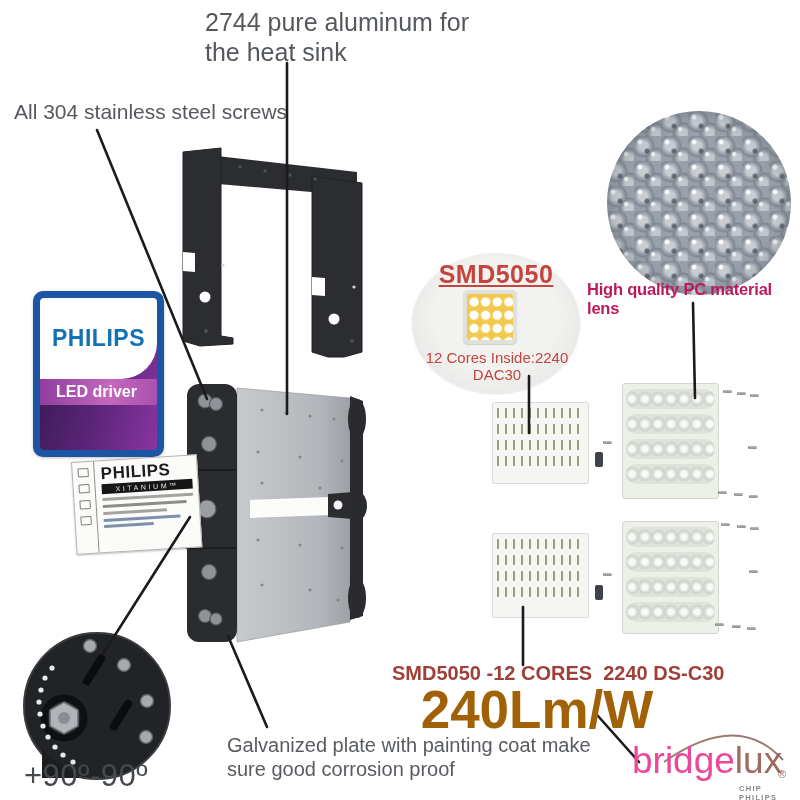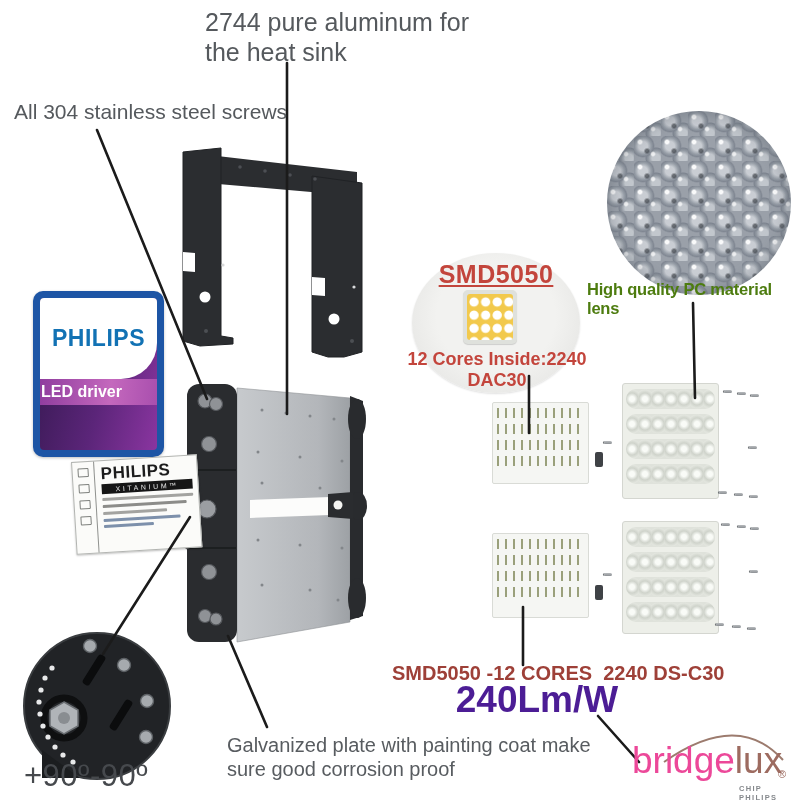--- a/index.html
+++ b/index.html
@@ -14,43 +14,43 @@
   .z2{z-index:2;}
   .z3{z-index:3;}
   #lines{z-index:5;pointer-events:none;}
   .txt{z-index:6;}
   
   .note{color:#55595d;}
   #t-heatsink{left:205px;top:8px;font-size:25px;line-height:1.18;}
   #t-screws{left:14px;top:100px;font-size:21px;}
   #t-galv{left:227px;top:733px;font-size:20px;line-height:1.22;color:#585c60;}
   #t-rot{left:24px;top:758px;font-size:31px;color:#46494d;letter-spacing:.5px;}
-  #t-lensq{left:587px;top:280px;font-size:16.5px;font-weight:700;color:#4d7c0f;letter-spacing:-.2px;}
+  #t-lensq{left:587px;top:280px;font-size:16.5px;font-weight:700;color:#be185d;letter-spacing:-.2px;}
   #t-smd-title{left:412px;top:260px;width:168px;text-align:center;font-size:25px;font-weight:600;color:#c3453c;letter-spacing:.5px;text-decoration:underline;}
-  #t-smd-detail{left:407px;top:349px;width:180px;text-align:center;font-size:18px;font-weight:700;color:#c3453c;}
+  #t-smd-detail{left:407px;top:349px;width:180px;text-align:center;font-size:15px;font-weight:400;color:#c3453c;}
   #t-cores{left:392px;top:662px;width:285px;text-align:center;font-size:20px;font-weight:600;color:#9e4038;}
-  #t-eff{left:417px;top:679px;width:240px;text-align:center;font-size:37px;font-weight:700;color:#4c1d95;}
+  #t-eff{left:417px;top:679px;width:240px;text-align:center;font-size:53px;font-weight:700;color:#a16207;}
   
   #bridgelux{left:632px;top:740px;font-size:37px;letter-spacing:0;}
   #bridgelux .p1{color:#ec4899;}
   #bridgelux .p2{color:#9d6b60;}
   #t-reg{left:778px;top:768px;font-size:11px;color:#9d6b60;}
   #t-chipinside{left:739px;top:784px;font-size:7.5px;font-weight:700;letter-spacing:1.3px;color:#85888c;}
   
   #pbox{left:33px;top:291px;width:131px;height:166px;background:#1d55a5;border-radius:10px;
         box-shadow:0 1px 3px rgba(0,0,0,.25);padding:7px;box-sizing:border-box;}
   #pbox .inner{width:100%;height:100%;border-radius:4px;overflow:hidden;
         background:linear-gradient(105deg,#33184e 0%,#5b2579 55%,#8a35a0 100%);}
   #pbox .white-card{height:81px;background:#fff;border-bottom-right-radius:36px;
         display:flex;align-items:center;justify-content:center;}
   #pbox .brand{color:#1272b4;font-size:23px;font-weight:700;letter-spacing:.5px;}
   #pbox .product{display:block;color:#f4eefb;font-size:22px;padding:9px 0 0 13px;height:37px;}
   #pbox .strip{height:26px;background:linear-gradient(95deg,#8f3d9e 0%,#c468bd 60%,#a94fae 100%);
         display:flex;align-items:center;}
-  #pbox .type{color:#fff;font-size:16px;font-weight:700;padding-left:1px;}
+  #pbox .type{color:#fff;font-size:16px;font-weight:700;padding-left:16px;}
   
   #driver{left:71px;top:462px;width:124px;height:91px;background:#fbfbf9;border:1px solid #b2b4b1;
         transform:rotate(-3.5deg);transform-origin:left top;box-shadow:0 1px 2px rgba(0,0,0,.25);
         display:flex;}
   #driver .terms{width:21px;border-right:1px solid #8f918e;display:flex;flex-direction:column;
         align-items:center;padding-top:6px;gap:7px;}
   #driver .term{width:9px;height:7px;border:1px solid #7e807d;border-radius:1px;}
   #driver .main{flex:1;padding:4px 5px 0 6px;}
   #driver .dbrand{font-size:17px;font-weight:700;color:#1c1c1c;letter-spacing:.5px;line-height:1;}
   #driver .dstrip{margin-top:2px;background:#161616;color:#e9e9e9;font-size:7px;letter-spacing:2.6px;

